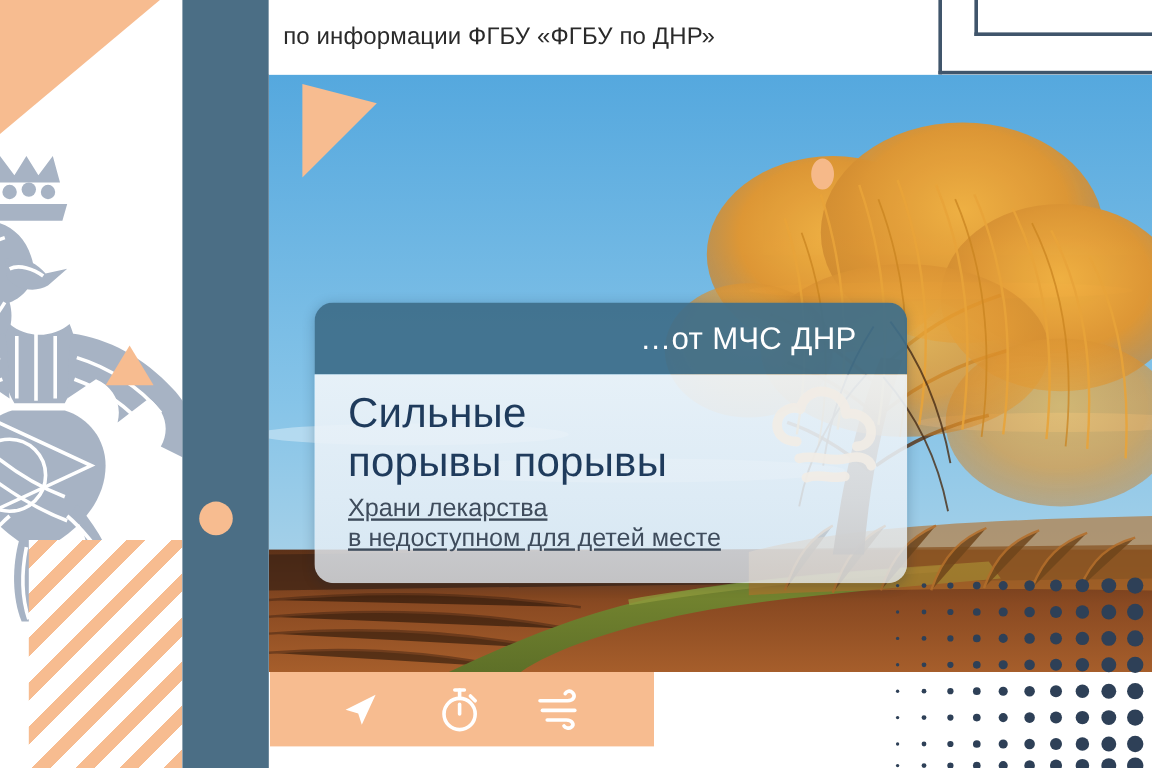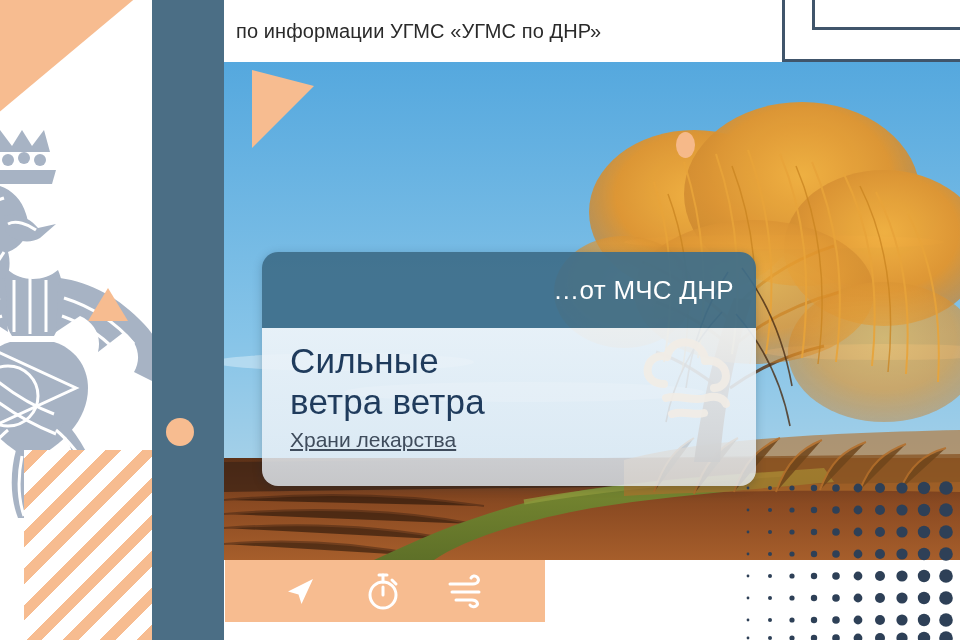--- a/index.html
+++ b/index.html
@@ -105,24 +105,24 @@
 
   
   .card {
     position:absolute; left:262px; top:252px;
     width:494px; height:234px;
     border-radius:16px;
     overflow:hidden;
     box-shadow:0 2px 10px rgba(20,40,60,.25);
   }
   .card-head {
-    height:76px;
+    height:60px;
     background:rgba(62,110,138,.93);
     display:flex; align-items:center; justify-content:flex-end;
-    padding-right:22px;
+    padding-right:42px;
   }
   .card-head-text {
     color:#ffffff; font-size:26px; letter-spacing:.3px;
   }
   .card-body {
     position:relative;
     height:174px;
     background:linear-gradient(180deg, rgba(238,244,249,.93) 0%, rgba(232,240,247,.86) 60%, rgba(228,237,245,.78) 100%);
     padding:12px 0 0 28px;
   }
@@ -242,21 +242,21 @@
 
     <div class="emblem-orange-tri"></div>
 
     <div class="stripes"></div>
   </div>
 
   <div class="slate-bar"></div>
   <div class="slate-dot"></div>
 
   <div class="header-band"></div>
-  <div class="header-text">по информации УГМС «УГМС по ДНР»</div>
+  <div class="header-text">по информации ФГБУ «ФГБУ по ДНР»</div>
 
   <div class="frame-outer"></div>
   <div class="frame-inner"></div>
 
   <div class="photo">
     <svg viewBox="0 0 736 498" xmlns="http://www.w3.org/2000/svg" preserveAspectRatio="none">
       <defs>
         <linearGradient id="sky" x1="0" y1="0" x2="0" y2="1">
           <stop offset="0%" stop-color="#55A8DE"></stop>
           <stop offset="55%" stop-color="#86C4E8"></stop>
@@ -362,24 +362,25 @@
     <div class="photo-oval"></div>
   </div>
 
   <div class="card">
     <div class="card-head">
       <span class="card-head-text">…от МЧС ДНР</span>
     </div>
     <div class="card-body">
       <div class="card-title">
         <div>Сильные</div>
-        <div>ветра ветра</div>
+        <div>порывы порывы</div>
       </div>
       <div class="card-sub">
         <div>Храни лекарства</div>
+        <div>в недоступном для детей месте</div>
       </div>
 
       <div class="weather-icon">
         <svg viewBox="0 0 104 96" xmlns="http://www.w3.org/2000/svg">
           <g fill="none" stroke="#F2EDE6" stroke-width="8" stroke-linecap="round" stroke-linejoin="round">
             <path d="M28 48 C 16 48, 10 40, 12 31 C 14 22, 24 18, 31 21
                      C 33 10, 44 4, 54 7 C 63 9, 69 17, 69 25
                      C 80 23, 90 30, 90 40 C 90 47, 85 52, 78 52"></path>
             <path d="M30 62 C 44 58, 56 66, 70 62 C 80 59, 88 62, 90 68"></path>
             <path d="M36 78 C 48 74, 58 80, 68 77"></path>

